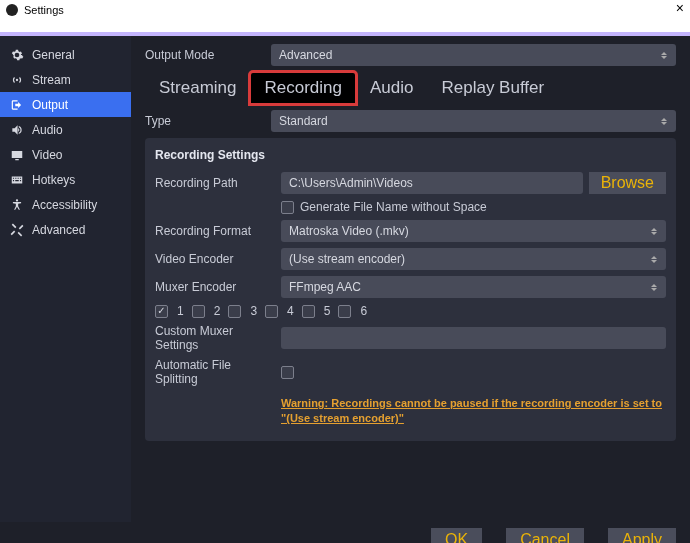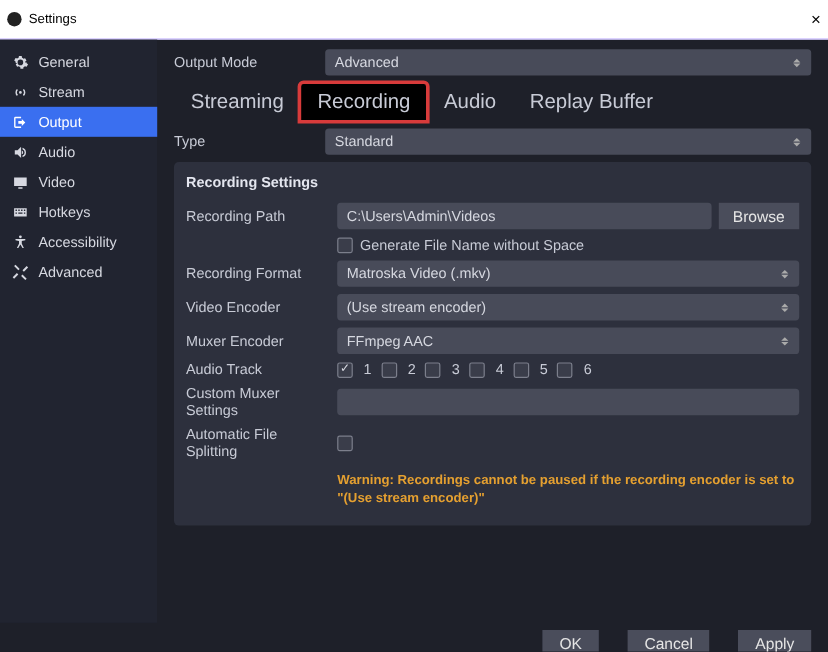--- a/index.html
+++ b/index.html
@@ -1,17 +1,17 @@
 <!DOCTYPE html>
 <html><head>
 <meta charset="utf-8">
 <style>
 * { box-sizing: border-box; margin: 0; padding: 0; font-family: "Segoe UI", Arial, sans-serif; }
 body { width: 690px; height: 543px; background: #1e2029; overflow: hidden; }
-.titlebar { height: 22px; background: #fff; color: #000; display: flex; align-items: center; padding: 16px 6px; font-size: 11px; border-bottom: 1px solid #c4b5fd; }
+.titlebar { height: 22px; background: #fff; color: #000; display: flex; align-items: flex-end; padding: 16px 6px; font-size: 11px; border-bottom: 4px solid #c4b5fd; }
 .titlebar .app-icon { width: 12px; height: 12px; border-radius: 50%; background: #222; margin-right: 6px; }
 .titlebar .close { margin-left: auto; font-size: 14px; cursor: pointer; }
 .content { display: flex; height: 486px; }
 .sidebar { width: 131px; background: #212430; padding-top: 6px; }
 .sb-item { display: flex; align-items: center; height: 25px; padding: 0 10px; color: #d6d8e0; font-size: 12px; cursor: pointer; }
 .sb-item.active { background: #3a6ff0; color: #fff; }
 .sb-item .ico { width: 14px; height: 14px; margin-right: 8px; display: flex; align-items: center; justify-content: center; }
 .sb-item .ico svg { width: 14px; height: 14px; fill: currentColor; }
 .main { flex: 1; padding: 8px 14px 8px 14px; color: #c8cbd6; font-size: 12px; }
 .row { display: flex; align-items: center; margin-bottom: 6px; }
@@ -21,26 +21,26 @@
 .select .caret { position: absolute; right: 6px; top: 3px; width: 12px; height: 16px; display: flex; flex-direction: column; justify-content: center; align-items: center; gap: 1px; }
 .select .caret::before, .select .caret::after { content: ""; width: 0; height: 0; border-left: 3px solid transparent; border-right: 3px solid transparent; }
 .select .caret::before { border-bottom: 3px solid #aaa; }
 .select .caret::after { border-top: 3px solid #aaa; }
 .tabs { display: flex; margin-bottom: 6px; }
 .tab { padding: 6px 14px; color: #c8cbd6; font-size: 17px; cursor: pointer; }
 .tab.active { background: #000000; border-radius: 3px 3px 0 0; }
 .tab.highlighted { outline: 3px solid #d83b3b; outline-offset: -1px; }
 .panel { background: #2d303d; border-radius: 4px; padding: 10px 10px 14px 10px; }
 .section-title { font-weight: bold; font-size: 12px; color: #e4e6ef; margin-bottom: 10px; }
-.btn { height: 22px; background: #4a4d5b; border: none; border-radius: 0; color: #e5e5e5; font-size: 13px; padding: 0 12px; cursor: pointer; margin-left: 6px; }
+.btn { height: 22px; background: #4a4d5b; border: none; border-radius: 0; color: #eab308; font-size: 16px; padding: 0 12px; cursor: pointer; margin-left: 6px; }
 .checkbox { width: 13px; height: 13px; border: 1px solid #7c7f8c; border-radius: 2px; margin-right: 6px; display: inline-flex; align-items: center; justify-content: center; background: #3a3d4a; cursor: pointer; flex-shrink: 0; }
 .checkbox.checked::after { content: "✓"; font-size: 10px; color: #d6d8e0; line-height: 1; }
 .tracks { display: flex; align-items: center; gap: 8px; }
 .track-item { display: flex; align-items: center; gap: 3px; font-size: 12px; }
-.warning { color: #e5a030; font-weight: bold; font-size: 11px; padding: 4px 0 0 126px; line-height: 1.4; }
+.warning { color: #e5a030; font-weight: bold; font-size: 11px; padding: 4px 0 0 126px; line-height: 1.4; text-decoration: underline; }
 .footer { height: 35px; display: flex; justify-content: flex-end; align-items: center; padding: 0 14px; gap: 18px; }
 .footer .btn { height: 24px; padding: 0 14px; background: #4a4d5b; }
 </style>
 </head>
 <body>
 
 <div class="titlebar">
   <div class="app-icon"></div>
   <span>Settings</span>
   <span class="close">×</span>
@@ -173,21 +173,20 @@
 
       <div class="row">
         <div class="label">Muxer Encoder</div>
         <div class="select">
           <span>FFmpeg AAC</span>
           <span class="caret"></span>
         </div>
       </div>
 
       <div class="row">
-        <div class="label">Audio Track</div>
         <div class="tracks">
           <div class="track-item">
               <span class="checkbox checked"></span>
               <span>1</span>
             </div>
           <div class="track-item">
               <span class="checkbox"></span>
               <span>2</span>
             </div>
           <div class="track-item">

